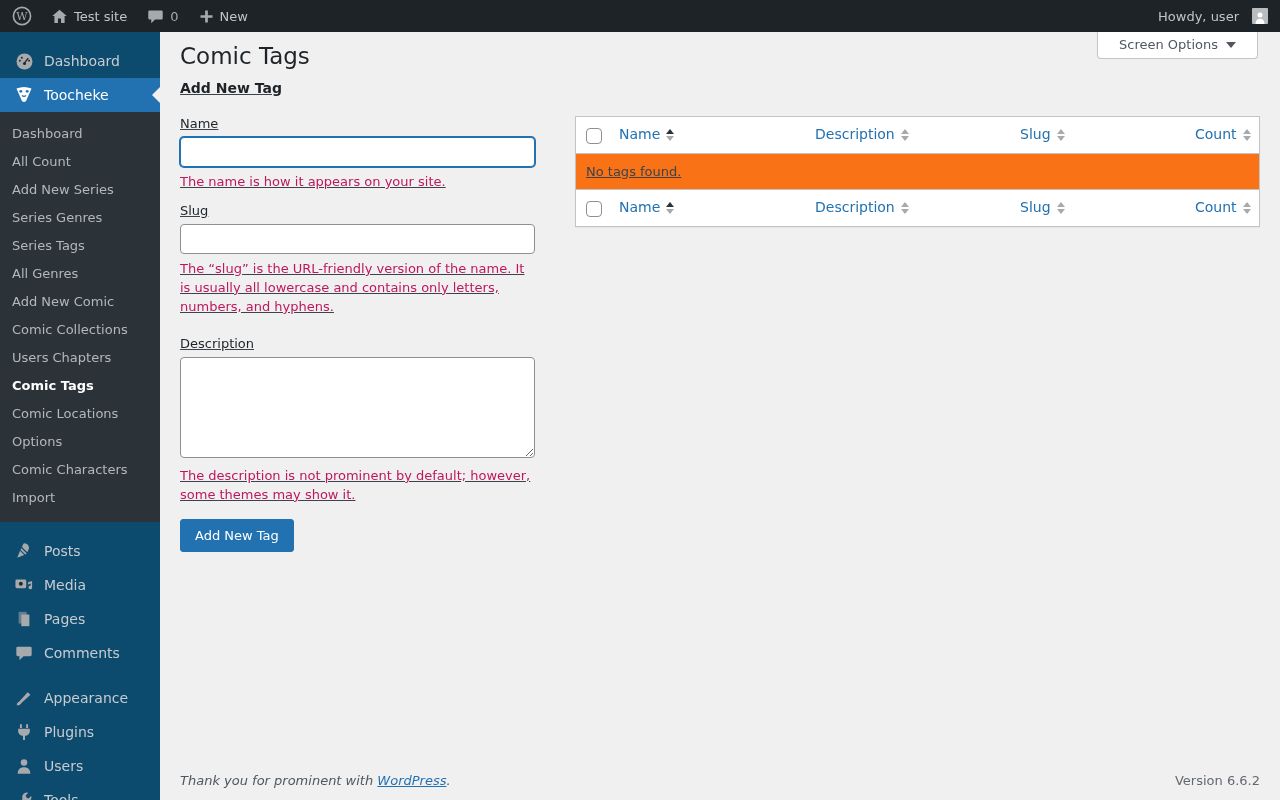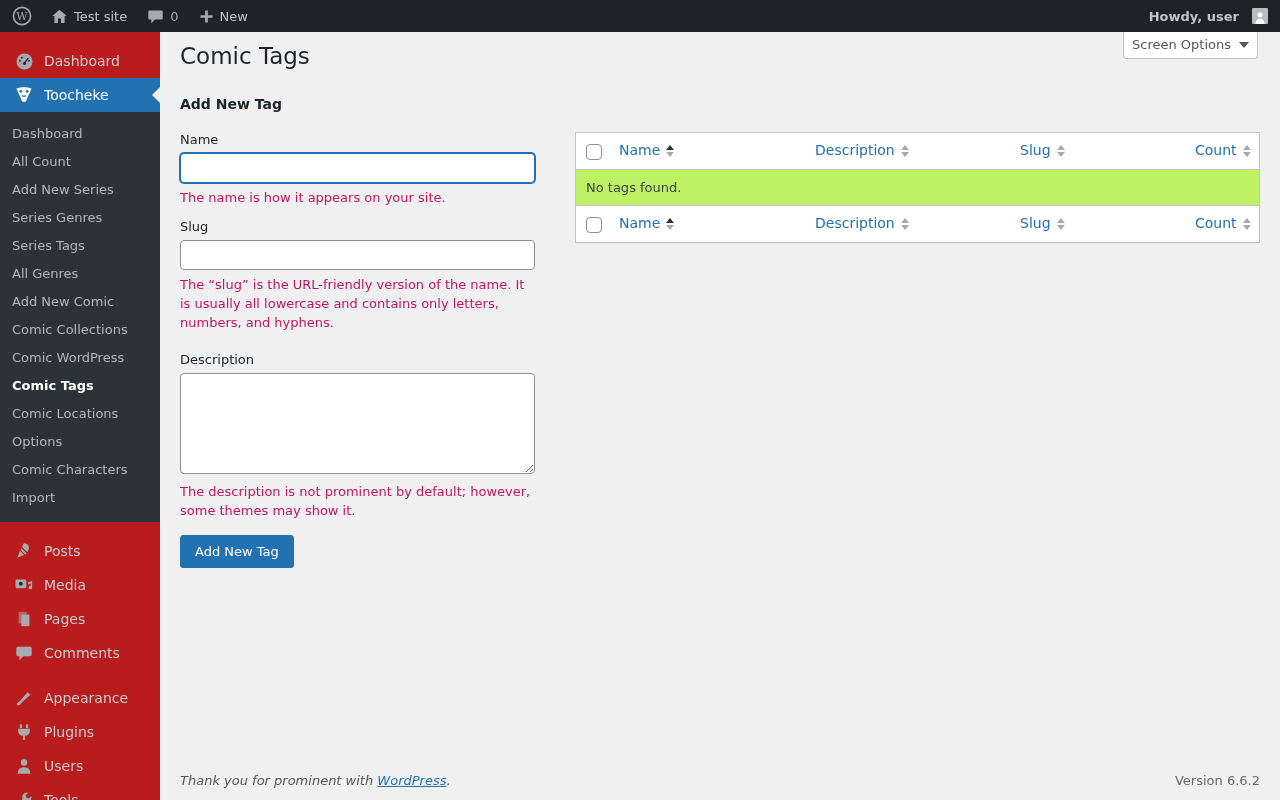--- a/index.html
+++ b/index.html
@@ -11,29 +11,29 @@
   }
   a { text-decoration: none; }
 
   
   #adminbar {
     position: fixed; top: 0; left: 0; right: 0; height: 32px;
     background: #1d2327; color: #c3c4c7; z-index: 100;
     display: flex; align-items: center; font-size: 13px;
   }
   .ab-item { display: flex; align-items: center; gap: 6px; padding: 0 10px; height: 32px; color: #c3c4c7; cursor: pointer; }
-  .ab-right { margin-left: auto; display: flex; align-items: flex-end; font-weight: bold; }
+  .ab-right { margin-left: auto; display: flex; align-items: flex-end; }
   .ab-icon svg { display: block; }
   .ab-count { color: #a7aaad; }
   #adminbar .wp-logo { padding: 0 9px 0 12px; }
 
   
   #sidebar {
     position: fixed; top: 32px; left: 0; bottom: 0; width: 160px;
-    background: #b91c1c; z-index: 50; padding-top: 12px; overflow: hidden;
+    background: #0c4a6e; z-index: 50; padding-top: 12px; overflow: hidden;
   }
   .menu-item {
     position: relative; display: flex; align-items: center;
     height: 34px; padding: 0 8px; font-size: 14px; color: #c8ccd0; cursor: pointer;
   }
   .menu-item .mi-icon { width: 20px; height: 20px; margin: 0 2px 0 6px; display: flex; align-items: center; justify-content: center; flex: none; }
   .menu-item .mi-label { margin-left: 8px; white-space: nowrap; }
   .menu-item.active { background: #2271b1; color: #fff; font-weight: 400; }
   .menu-item.active::after {
     content: ""; position: absolute; right: 0; top: 50%; margin-top: -8px;
@@ -49,32 +49,32 @@
   .menu-separator { height: 11px; }
 
   
   #content {
     margin-left: 160px; padding-top: 32px; min-height: 800px;
     position: relative; display: flex; flex-direction: column;
   }
   #screen-options-tab {
     position: absolute; top: 32px; right: 22px;
     background: #fff; border: 1px solid #c3c4c7; border-top: none;
-    border-radius: 0 0 4px 4px; padding: 5px 8px 6px;
+    border-radius: 0 0 4px 4px; padding: 5px 21px 6px;
     color: #50575e; font-size: 13px; display: flex; align-items: center; gap: 8px;
     cursor: pointer;
   }
   .caret-down { width: 0; height: 0; border-left: 5px solid transparent; border-right: 5px solid transparent; border-top: 6px solid #50575e; }
 
   .wrap { padding: 0 20px; flex: 1; }
   h1.page-title {
     margin: 0; padding: 10px 0 4px; font-size: 23px; font-weight: 400;
     line-height: 1.3; color: #1d2327;
   }
-  .columns { display: flex; margin-top: 16px; }
+  .columns { display: flex; margin-top: 0; text-decoration: underline; }
   .col-left { width: 355px; flex: none; margin-right: 40px; }
   .col-right { flex: 1; margin-top: 40px; min-width: 0; }
 
   h2.form-heading { margin: 0 0 14px; padding: 4px 0; font-size: 14px; font-weight: bold; color: #1d2327; }
   .form-field { margin: 0 0 10px; }
   .form-field label { display: block; margin-bottom: 4px; color: #1d2327; line-height: 19px; }
   .form-field input[type="text"] {
     width: 100%; height: 30px; padding: 0 8px; font-size: 14px;
     border: 1px solid #8c8f94; border-radius: 4px; background: #fff; color: #2c3338;
     font-family: inherit; outline: none;
@@ -98,21 +98,21 @@
   
   table.wp-list-table {
     width: 100%; border-collapse: separate; border-spacing: 0;
     background: #fff; border: 1px solid #c3c4c7; table-layout: fixed;
     box-shadow: 0 1px 1px rgba(0,0,0,.04);
   }
   .wp-list-table th { padding: 8px 10px; text-align: left; font-weight: 400; font-size: 14px; line-height: 19px; }
   .wp-list-table thead th { border-bottom: 1px solid #c3c4c7; }
   .wp-list-table tfoot th { border-top: 1px solid #c3c4c7; }
   .wp-list-table .check-column { padding: 9px 0 8px 3px; width: 33px; text-align: center; }
-  .wp-list-table tbody td { padding: 10px; background: #bef264; color: #3c434a; font-size: 13px; line-height: 15px; }
+  .wp-list-table tbody td { padding: 10px; background: #f97316; color: #3c434a; font-size: 13px; line-height: 15px; }
   .sortable-link { color: #2271b1; display: inline-flex; align-items: center; gap: 6px; cursor: pointer; }
   .sorting-indicator { display: inline-flex; flex-direction: column; gap: 2px; }
   .sorting-indicator .up { width: 0; height: 0; border-left: 4px solid transparent; border-right: 4px solid transparent; border-bottom: 5px solid #a7aaad; }
   .sorting-indicator .down { width: 0; height: 0; border-left: 4px solid transparent; border-right: 4px solid transparent; border-top: 5px solid #a7aaad; }
   .sorted-asc .up { border-bottom-color: #2c3338; }
   input.cb {
     appearance: none; -webkit-appearance: none; width: 16px; height: 16px; margin: 0;
     border: 1px solid #8c8f94; border-radius: 4px; background: #fff; cursor: pointer; vertical-align: middle;
   }
 
@@ -203,21 +203,21 @@
   </div>
   <div class="submenu">
     <div class="submenu-item">Dashboard</div>
     <div class="submenu-item">All Count</div>
     <div class="submenu-item">Add New Series</div>
     <div class="submenu-item">Series Genres</div>
     <div class="submenu-item">Series Tags</div>
     <div class="submenu-item">All Genres</div>
     <div class="submenu-item">Add New Comic</div>
     <div class="submenu-item">Comic Collections</div>
-    <div class="submenu-item">Comic WordPress</div>
+    <div class="submenu-item">Users Chapters</div>
     <div class="submenu-item current">Comic Tags</div>
     <div class="submenu-item">Comic Locations</div>
     <div class="submenu-item">Options</div>
     <div class="submenu-item">Comic Characters</div>
     <div class="submenu-item">Import</div>
   </div>
   <div class="menu-gap"></div>
   <div class="menu-item">
     <span class="mi-icon">
       <svg width="18" height="18" viewBox="0 0 20 20">

